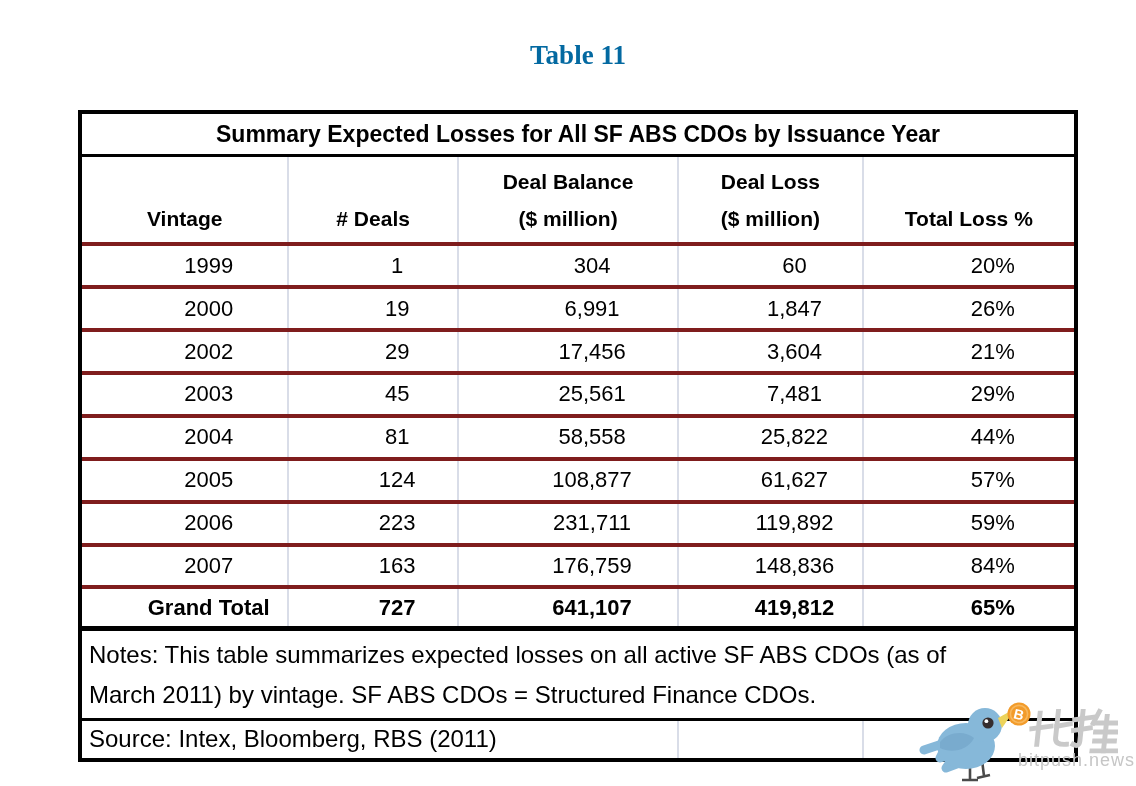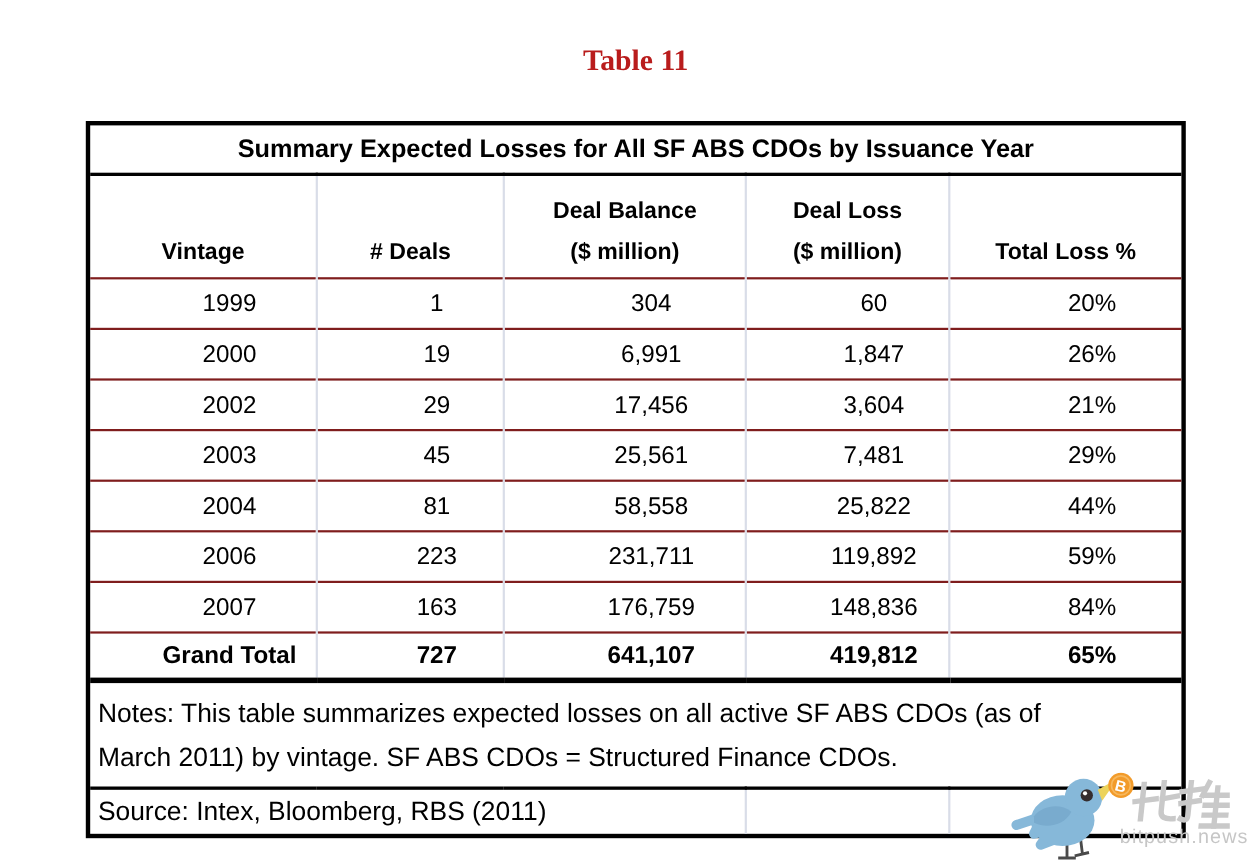--- a/index.html
+++ b/index.html
@@ -12,21 +12,21 @@
     overflow: hidden;
   }
 
   .page-heading {
     position: absolute;
     left: 78px; top: 40px; width: 1000px;
     text-align: center;
     font-family: "Liberation Serif", serif;
     font-weight: bold;
     font-size: 27px;
-    color: #b91c1c;
+    color: #0369a1;
   }
 
   .table-wrap {
     position: absolute;
     left: 78px; top: 110px;
     width: 1000px; height: 652px;
     border: 4px solid #000;
     background: #fff;
   }
 
@@ -40,21 +40,21 @@
     font-size: 22px;
     text-align: center;
     vertical-align: middle;
     overflow: hidden;
     white-space: nowrap;
     margin-top: 28px;
   }
 
   
   .vline { border-left: 2px solid #d9dde8; }
-  tr.r-data td, tr.r-total td { border-top: 2px solid #7f1d1d; padding-left: 48px; }
+  tr.r-data td, tr.r-total td { border-top: 4px solid #7f1d1d; padding-left: 48px; }
   tr.r-head td { border-bottom: 0; }
 
   tr.r-title { height: 39px; }
   tr.r-title td {
     font-weight: bold;
     font-size: 23px;
     border-bottom: 3px solid #000;
   }
 
   tr.r-head { height: 78px; }
@@ -178,20 +178,27 @@
           <td class="vline">25,561</td>
           <td class="vline">7,481</td>
           <td class="vline">29%</td>
         </tr>
         <tr class="r-data">
           <td>2004</td>
           <td class="vline">81</td>
           <td class="vline">58,558</td>
           <td class="vline">25,822</td>
           <td class="vline">44%</td>
+        </tr>
+        <tr class="r-data">
+          <td>2005</td>
+          <td class="vline">124</td>
+          <td class="vline">108,877</td>
+          <td class="vline">61,627</td>
+          <td class="vline">57%</td>
         </tr>
         <tr class="r-data">
           <td>2006</td>
           <td class="vline">223</td>
           <td class="vline">231,711</td>
           <td class="vline">119,892</td>
           <td class="vline">59%</td>
         </tr>
         <tr class="r-data">
           <td>2007</td>

